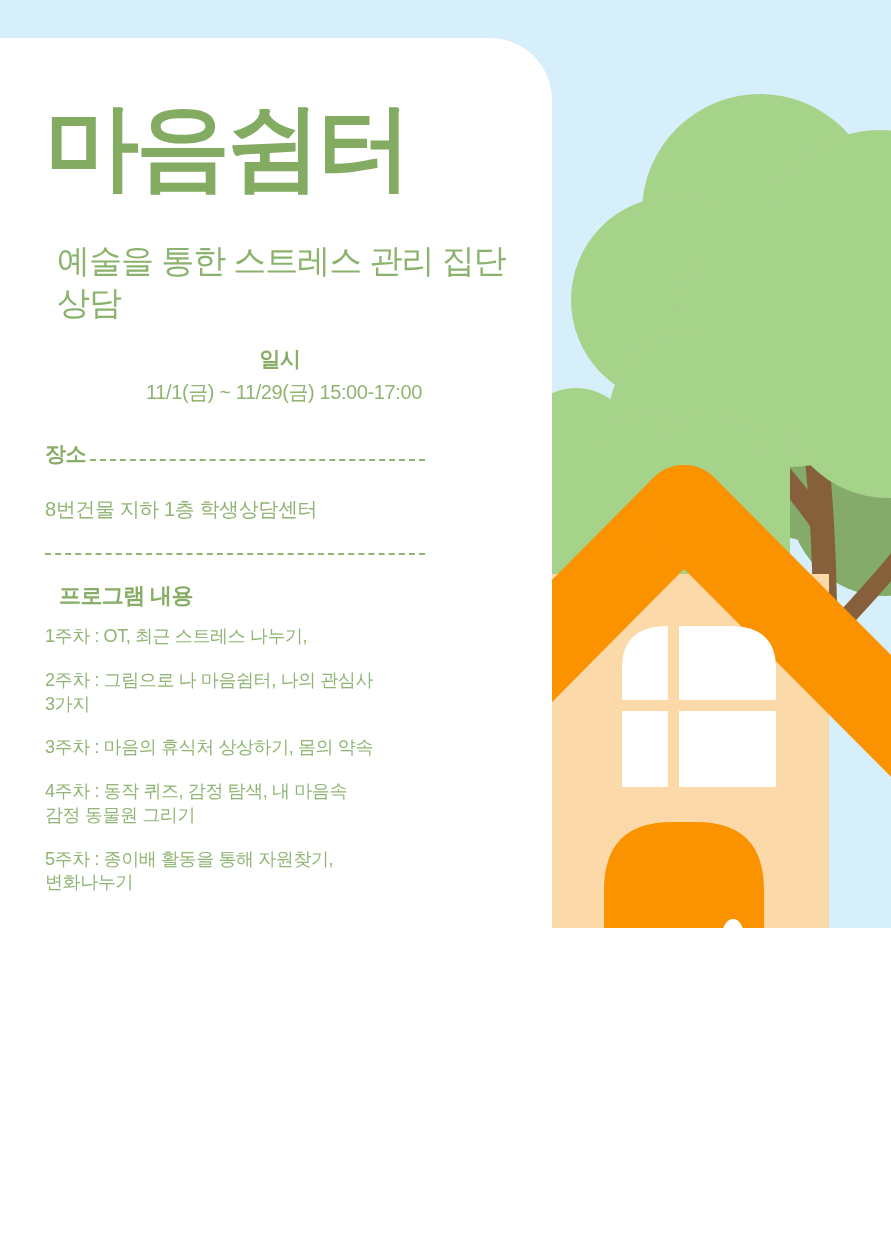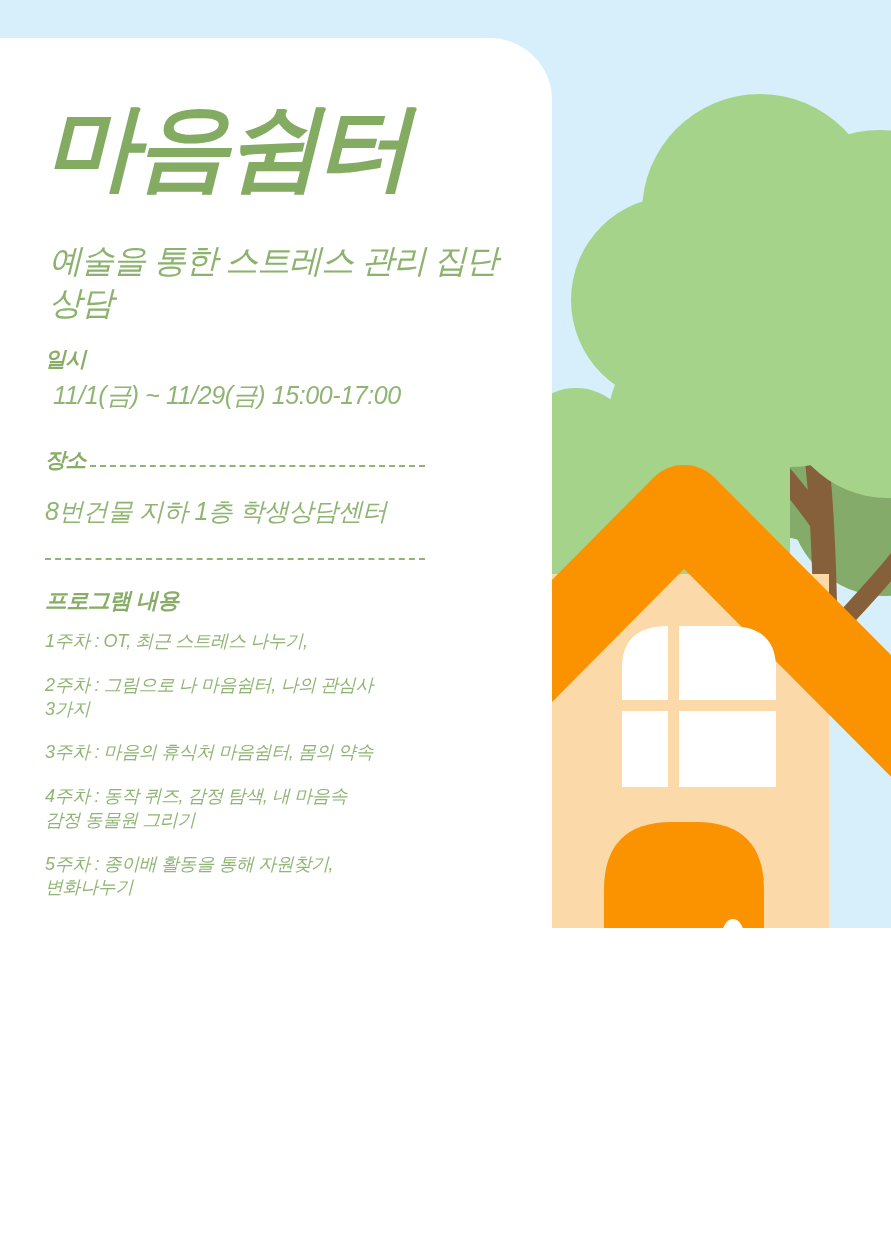--- a/index.html
+++ b/index.html
@@ -11,21 +11,20 @@
   body {
     font-family: "Liberation Sans", "DejaVu Sans", sans-serif;
   }
 
   .poster {
     position: relative;
     width: 891px;
     height: 928px;
     overflow: hidden;
     background: #14532d;
-    font-style: italic;
   }
 
   
   .scene {
     position: absolute;
     inset: 0;
     width: 891px;
     height: 1260px;
   }
 
@@ -68,41 +67,41 @@
     letter-spacing: -2px;
     margin: 0 0 24px 0;
   }
 
   .lede {
     font-size: 33px;
     line-height: 1.26;
     font-weight: 400;
     color: #8cb36d;
     letter-spacing: -1px;
-    margin: 0 0 22px 4px;
+    margin: 0 0 22px 12px;
   }
 
   .field-label {
     font-size: 21px;
     font-weight: 700;
     color: #88ad66;
     letter-spacing: -0.5px;
     margin: 0;
     white-space: nowrap;
   }
 
   .field-value {
-    font-size: 25px;
+    font-size: 20px;
     font-weight: 400;
     color: #8fb573;
     letter-spacing: -0.4px;
     margin: 6px 0 0 0;
   }
 
-  .date-row { margin-bottom: 34px; }
+  .date-row { margin-bottom: 34px; text-align: center; }
   .date-row .field-value { padding-left: 8px; }
 
   
   .label-rule {
     display: flex;
     align-items: flex-end;
     gap: 4px;
     width: 380px;
   }
   .label-rule .rule {
@@ -113,28 +112,28 @@
   }
 
   .divider {
     width: 380px;
     height: 0;
     border-top: 2px dashed #8fb573;
     margin: 30px 0 26px 0;
   }
 
   .place-row { margin-bottom: 0; }
-  .place-row .field-value { margin-top: 21px; }
+  .place-row .field-value { margin-top: 28px; }
 
   .section-title {
     font-size: 22px;
     font-weight: 700;
     color: #88ad66;
     letter-spacing: -0.6px;
-    margin: 0 0 14px 0;
+    margin: 0 0 14px 14px;
   }
 
   .week {
     font-size: 18px;
     line-height: 1.32;
     color: #8fb573;
     letter-spacing: -0.4px;
     margin: 0 0 20px 0;
     white-space: pre-line;
   }
@@ -253,21 +252,21 @@
     </div>
 
     <div class="divider"></div>
 
     <div>
       <p class="section-title">프로그램 내용</p>
 
       <p class="week">1주차 : OT, 최근 스트레스 나누기,</p>
       <p class="week">2주차 : 그림으로 나 마음쉼터, 나의 관심사
               3가지</p>
-      <p class="week">3주차 : 마음의 휴식처 마음쉼터, 몸의 약속</p>
+      <p class="week">3주차 : 마음의 휴식처 상상하기, 몸의 약속</p>
       <p class="week">4주차 : 동작 퀴즈, 감정 탐색, 내 마음속
               감정 동물원 그리기</p>
       <p class="week">5주차 : 종이배 활동을 통해 자원찾기,
               변화나누기</p>
     </div>
   </div>
 
 </div>
 
 </body></html>

